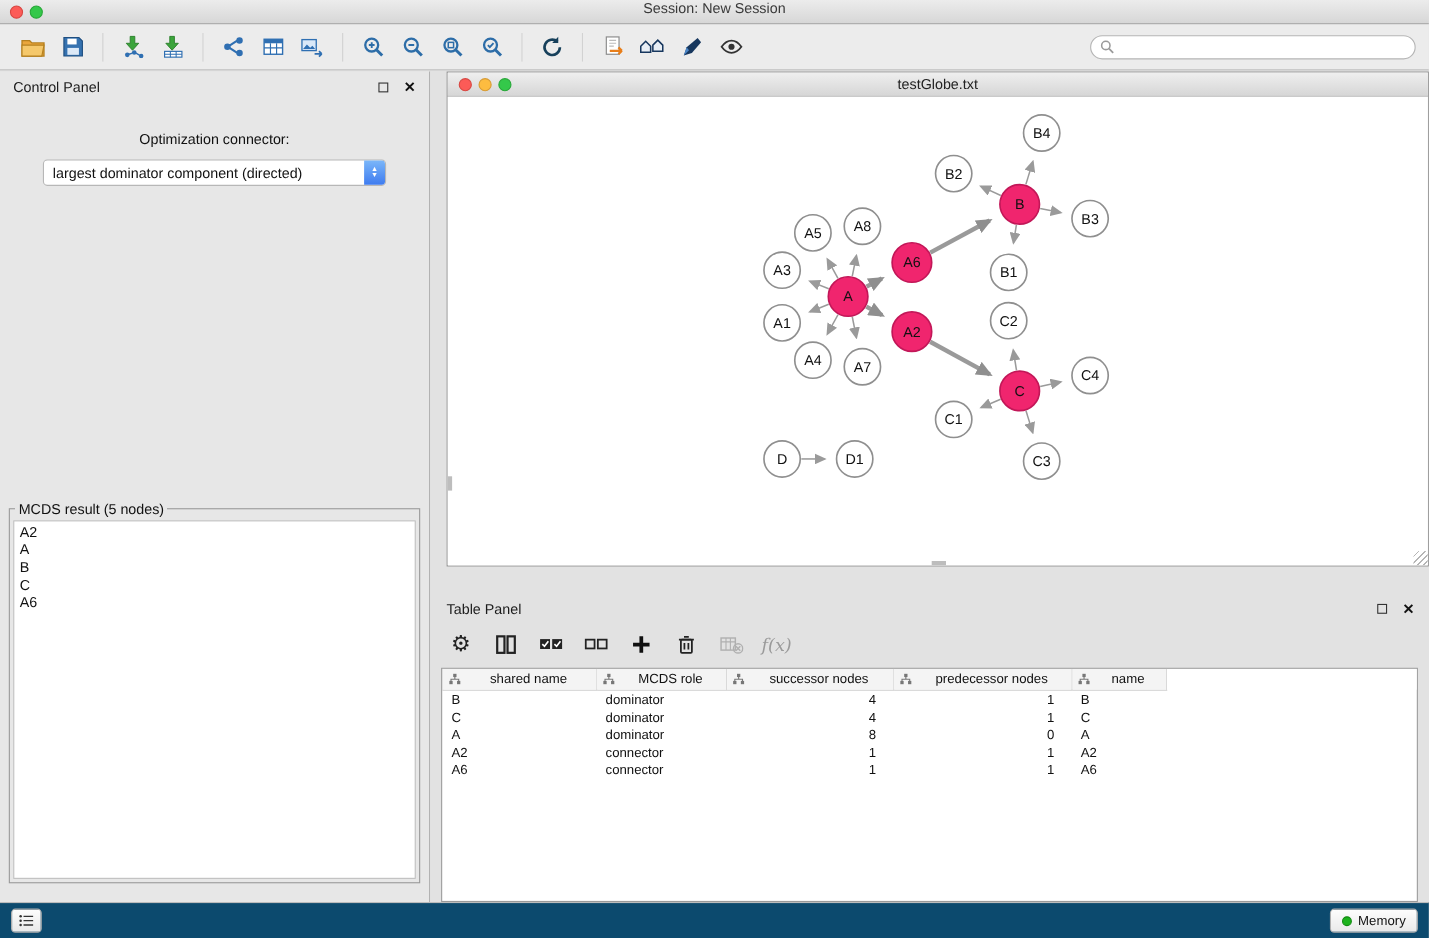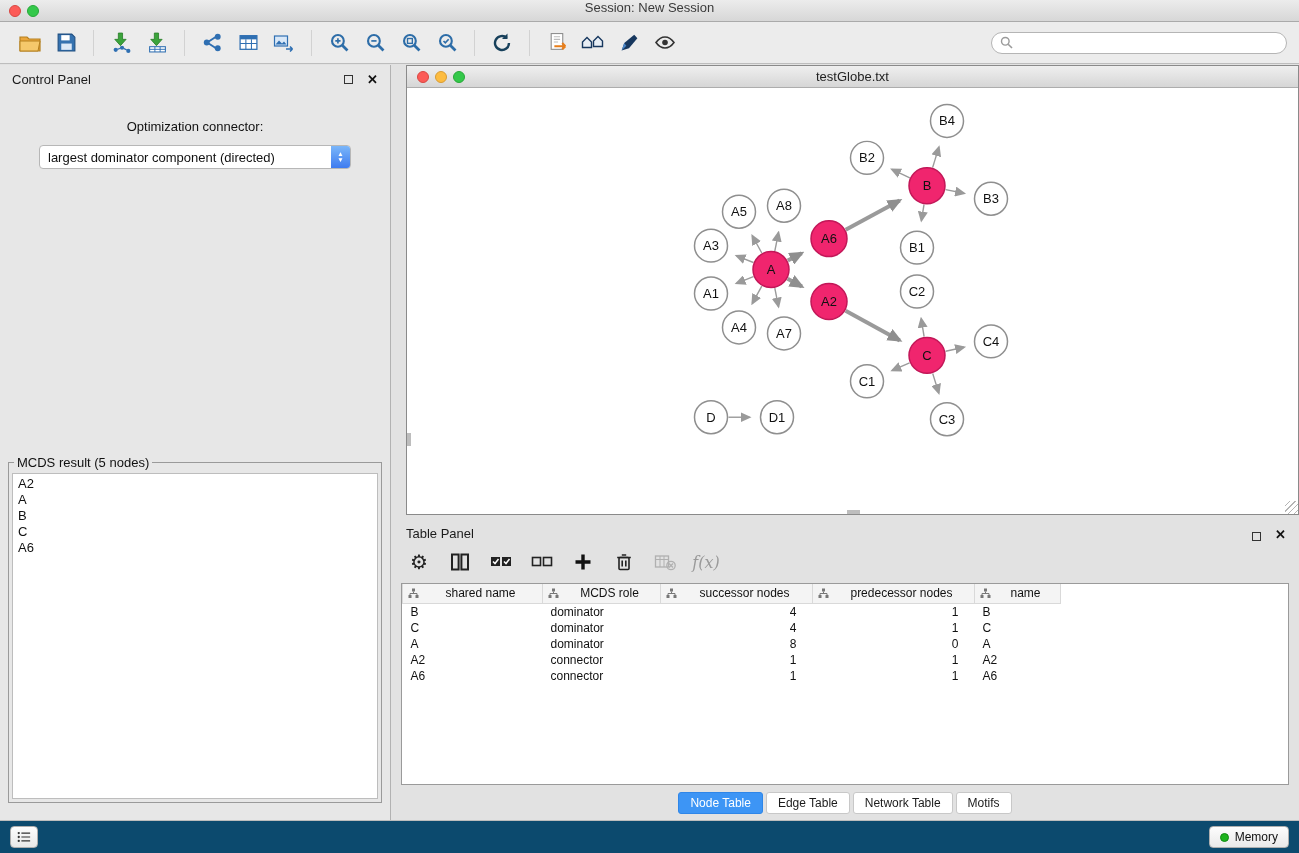--- a/index.html
+++ b/index.html
@@ -84,22 +84,22 @@
   .scroll-nub-left { position:absolute; left:0; top:345px; width:4px; height:13px;
     background:#bdbdbd; }
   .scroll-nub-bottom { position:absolute; bottom:0; left:440px; width:13px; height:4px;
     background:#bdbdbd; }
   .resize-grip { position:absolute; right:0; bottom:0; width:13px; height:13px;
     background:repeating-linear-gradient(135deg, transparent 0 3px, #b5b5b5 3px 4px); }
 
   
   .table-panel { position:absolute; left:0; right:0; top:452px; bottom:0;
     display:flex; flex-direction:column; }
-  .tp-header { flex:none; height:24px; display:flex; align-items:flex-end;
-    padding:0 13px 0 15px; font-size:13px; color:#1b1b1b; }
+  .tp-header { flex:none; height:24px; display:flex; align-items:center;
+    padding:0 13px 0 15px; font-size:13px; color:#1b1b1b;margin-top:24px; }
   .tp-toolbar { flex:none; height:42px; display:flex; align-items:center;
     padding-left:14px; gap:13px; }
   .tp-tool { width:28px; height:28px; border:none; background:none; display:flex;
     align-items:center; justify-content:center; padding:0; cursor:default; }
   .gear-glyph { font-size:20px; color:#222; line-height:1; }
   .fx-glyph { font-family:"DejaVu Serif", serif; font-style:italic; font-size:16px;
     color:#9a9a9a; }
   .table-wrap { flex:1; margin:0 10px; background:#fff; border:1px solid #9a9a9a;
     overflow:hidden; }
   table.node-table { border-collapse:collapse; width:100%; table-layout:fixed;
@@ -536,26 +536,20 @@
                 <td>A6</td>
                 <td>connector</td>
                 <td class="num">1</td>
                 <td class="num">1</td>
                 <td>A6</td>
                 <td></td>
               </tr>
             </tbody>
         </table>
       </div>
-      <div class="tp-tabs">
-        <button class="tp-tab selected">Node Table</button>
-        <button class="tp-tab">Edge Table</button>
-        <button class="tp-tab">Network Table</button>
-        <button class="tp-tab">Motifs</button>
-      </div>
     </div>
   </div>
 </div>
 
 <div class="statusbar">
   <button class="status-left-btn">
     <svg width="16" height="14" viewBox="0 0 16 14">
         <circle cx="2" cy="2.5" r="1.3" fill="#333"></circle>
         <circle cx="2" cy="7" r="1.3" fill="#333"></circle>
         <circle cx="2" cy="11.5" r="1.3" fill="#333"></circle>

